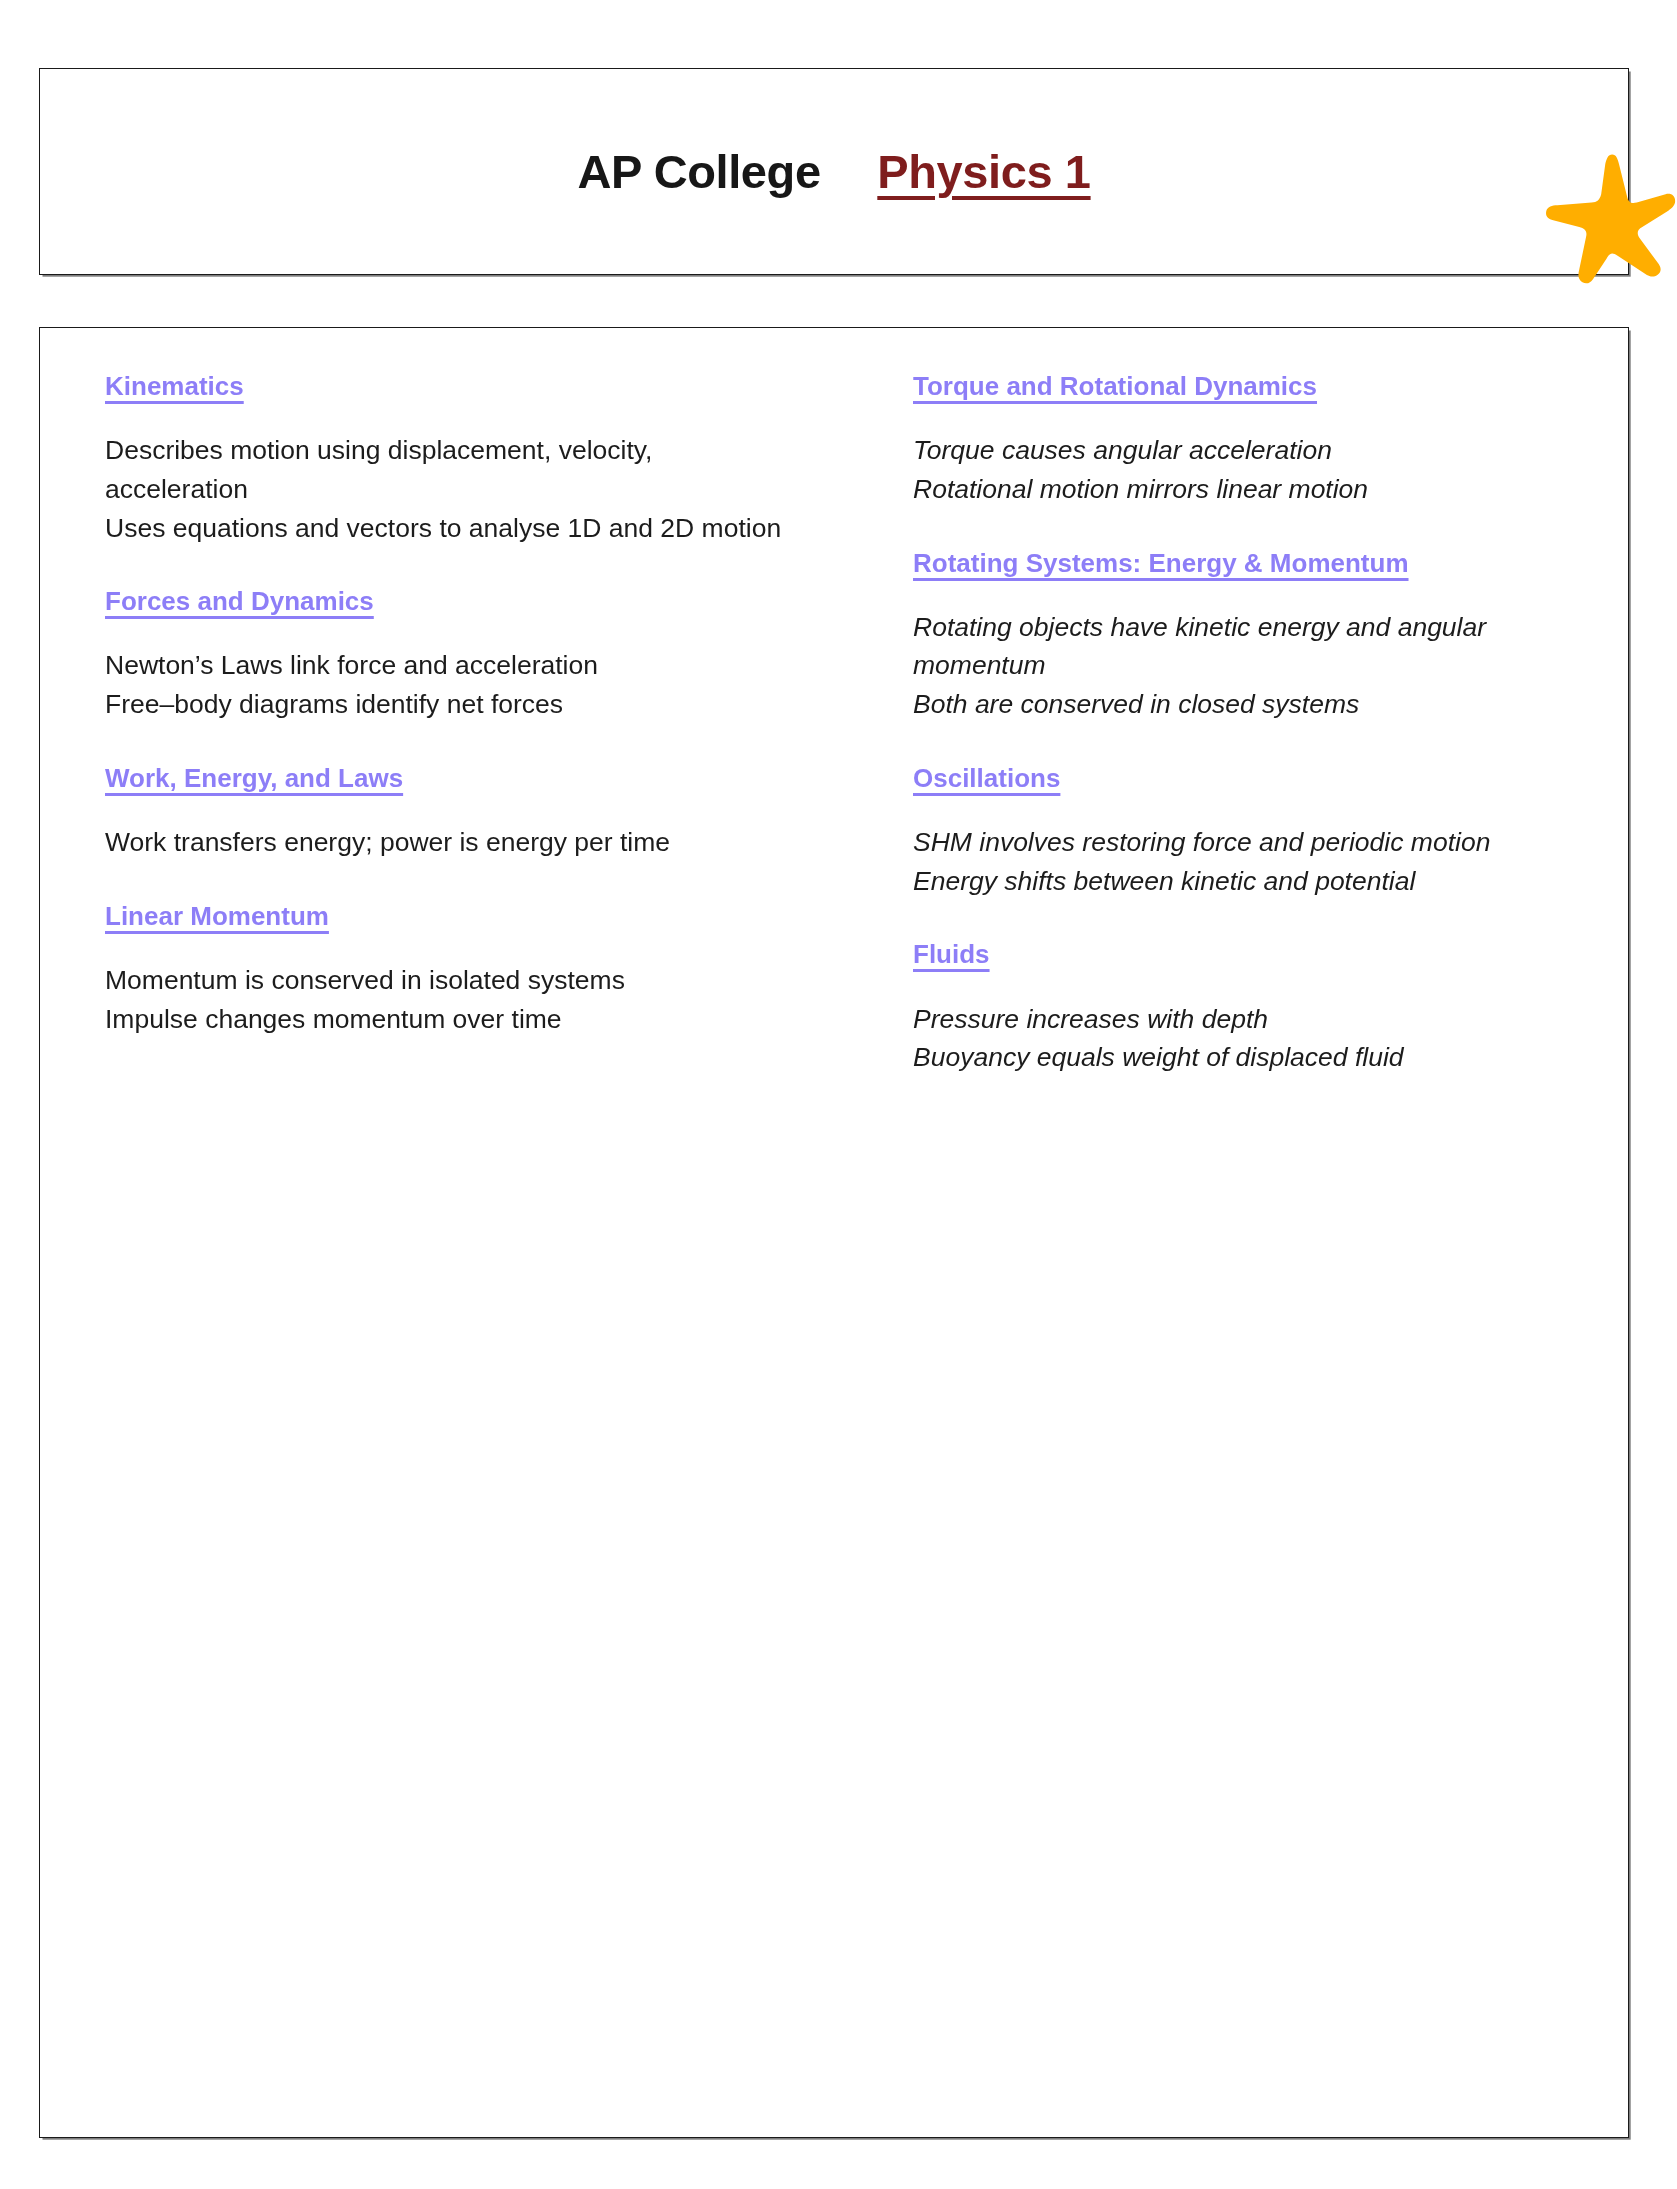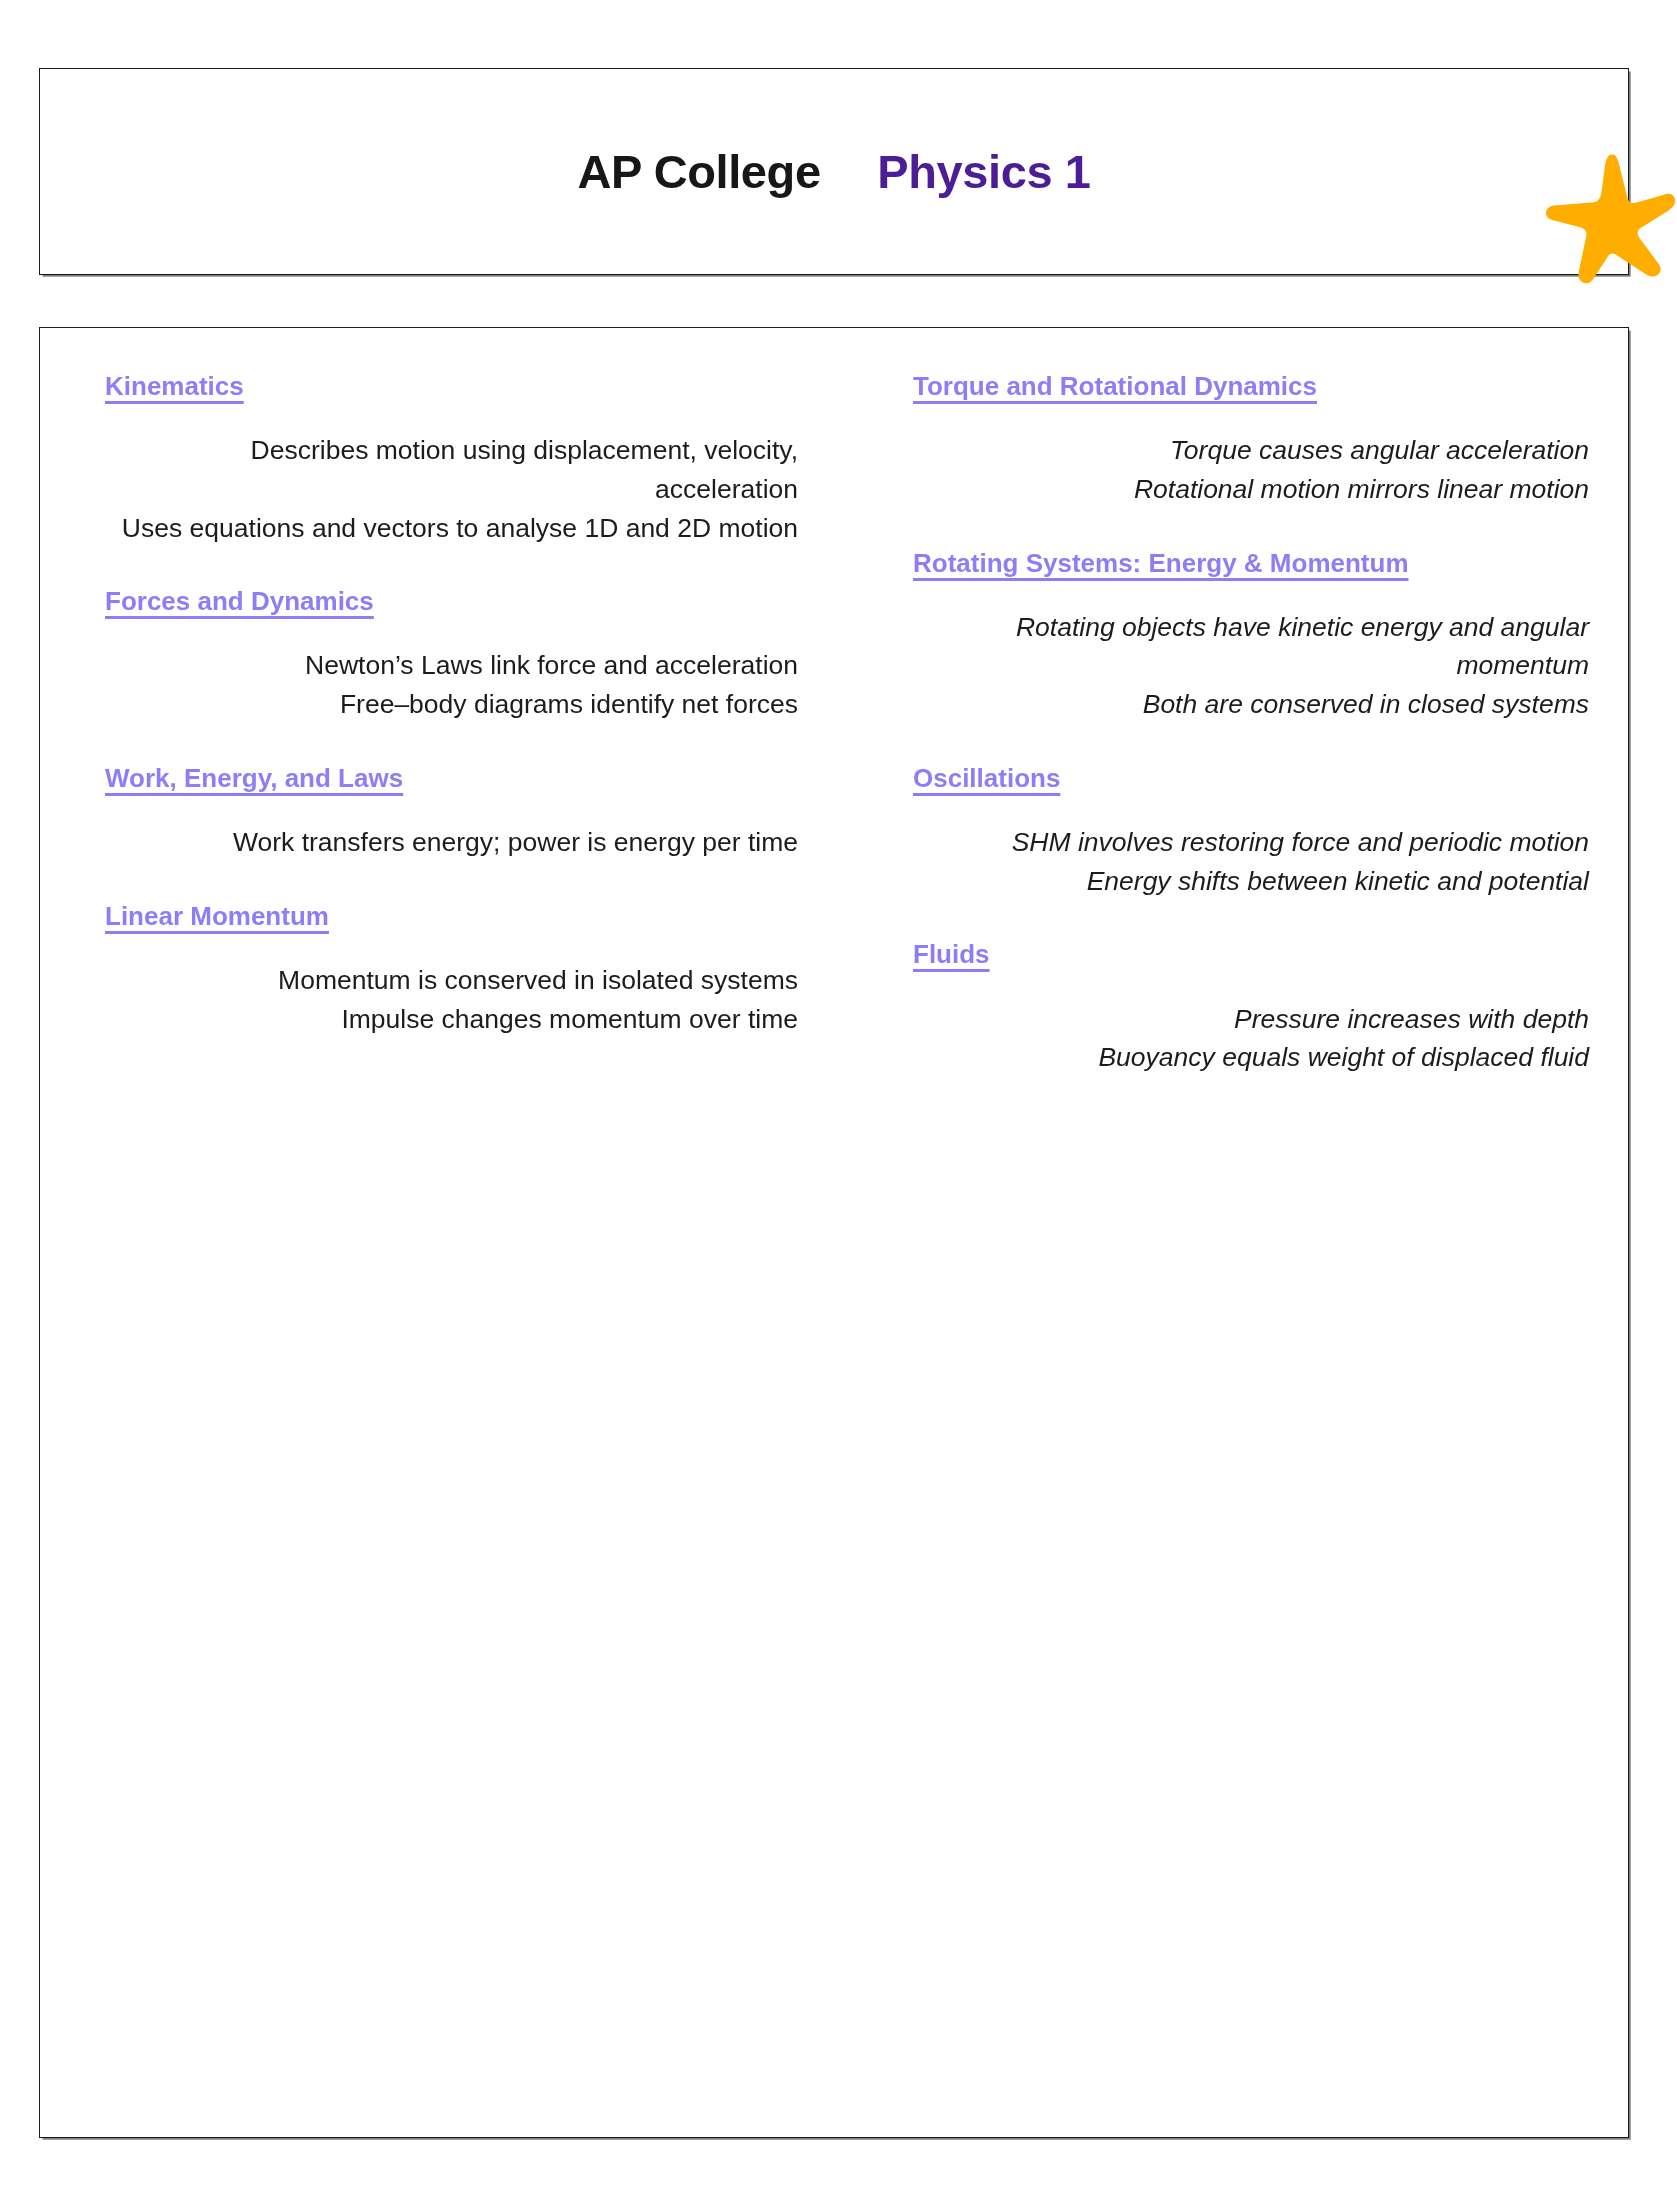--- a/index.html
+++ b/index.html
@@ -41,21 +41,22 @@
   .doc-title {
     font-size: 47px;
     font-weight: 700;
     letter-spacing: -0.4px;
     line-height: 1.1;
     color: #171717;
     white-space: nowrap;
     text-align: center;
   }
   .doc-title .title-accent {
-    color: #4c1d95;
+    color: #7f1d1d;
+    text-decoration: underline;
     text-decoration-thickness: 4.3px;
     text-underline-offset: 7.7px;
     margin-left: 44px;
   }
 
   
   .star-badge {
     position: absolute;
     left: 1545px;
     top: 149px;
@@ -109,21 +110,21 @@
     display: inline-block;
     white-space: nowrap;
   }
 
   .section-lines {
     font-size: 26.5px;
     line-height: 1.46;
     color: #1c1c1c;
     font-weight: 400;
   }
-  .section-lines .line { display: block; text-align: right; }
+  .section-lines .line { display: block; }
 
   
   .col-left .section-lines { max-width: 693px; }
   .col-right .section-lines { max-width: 676px; font-style: italic; }
 </style>
 </head>
 <body>
 
 <div class="page">
 

